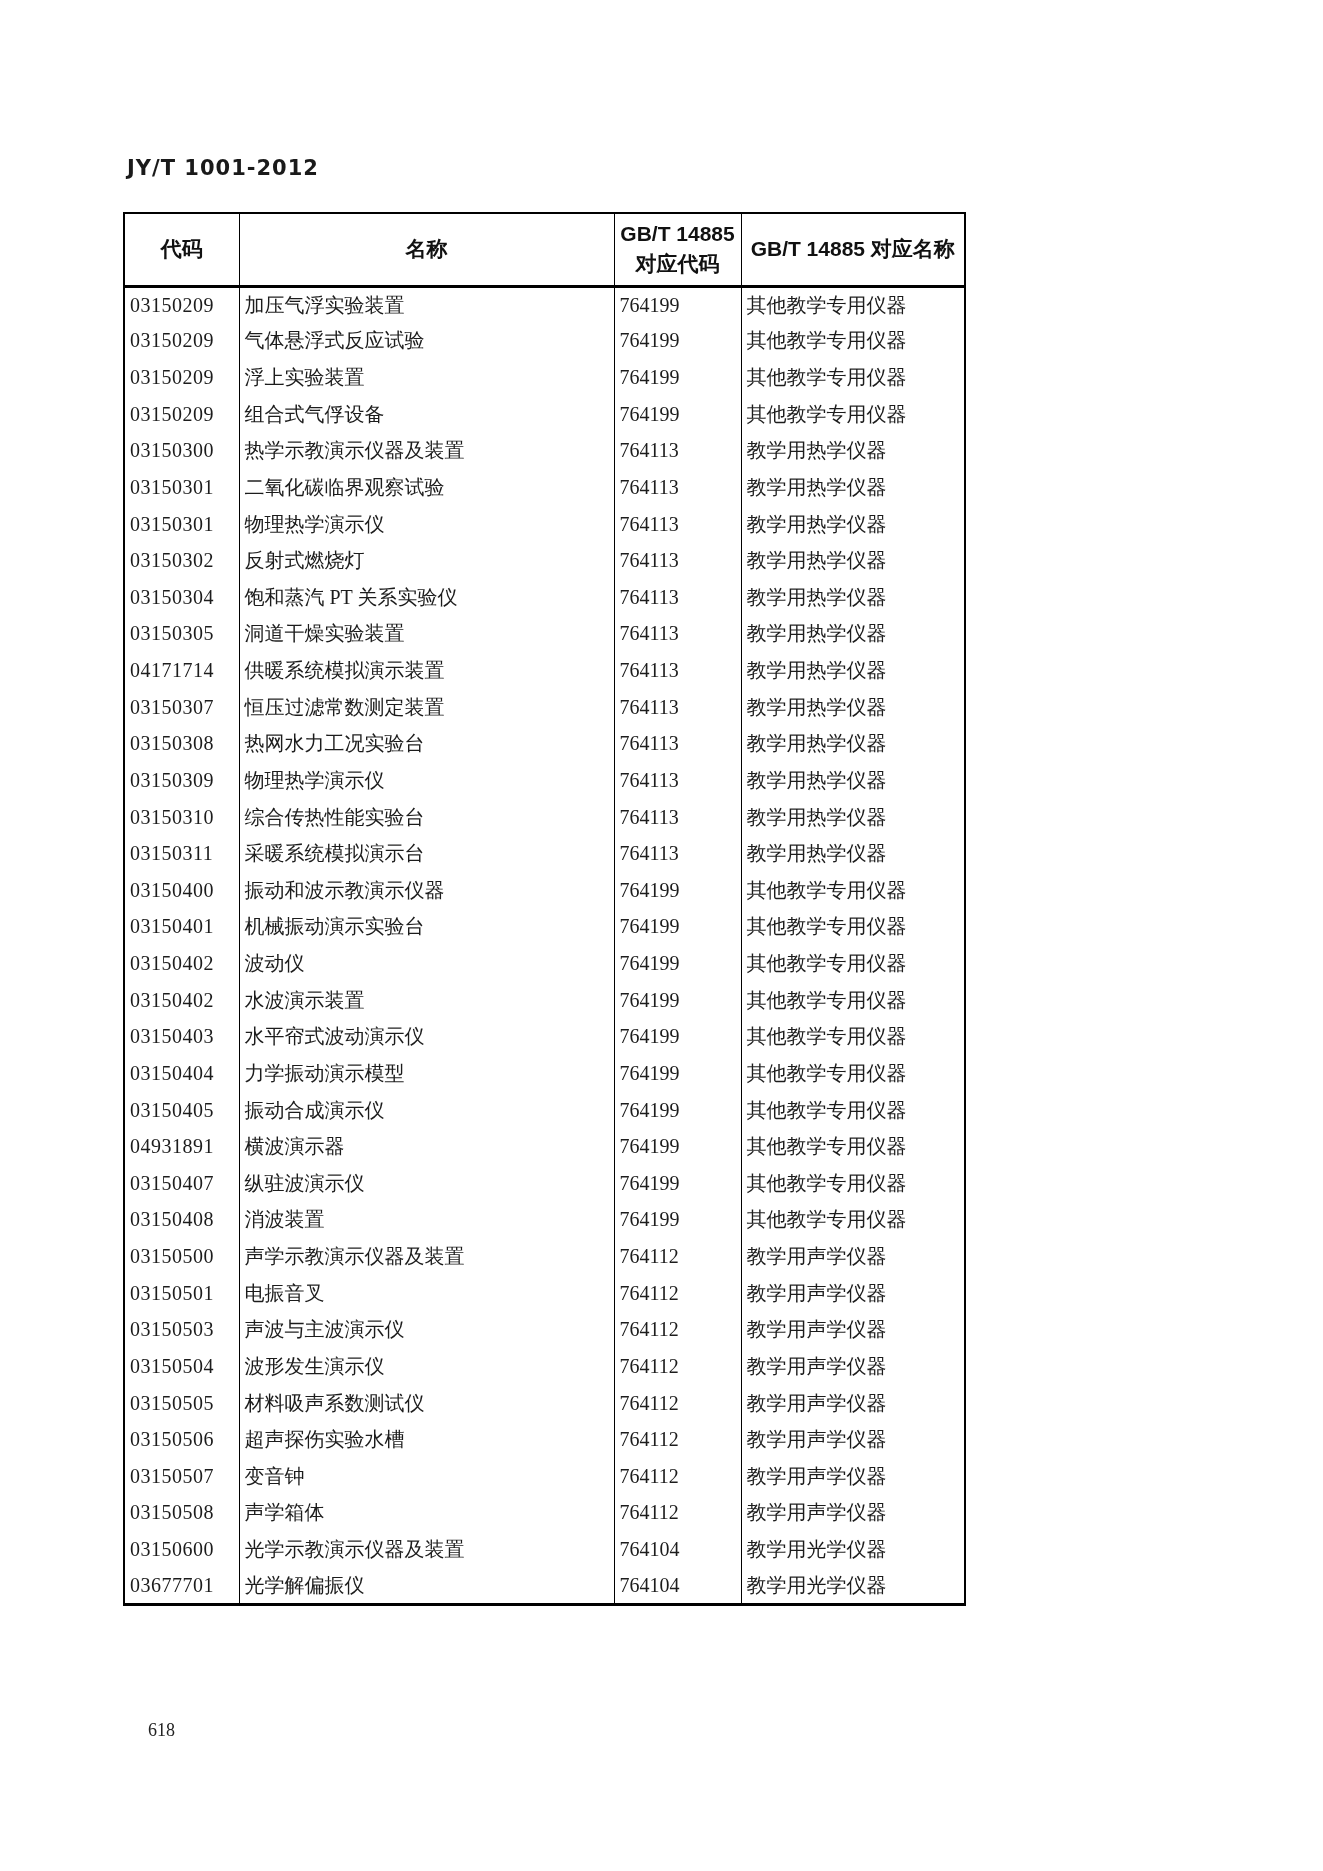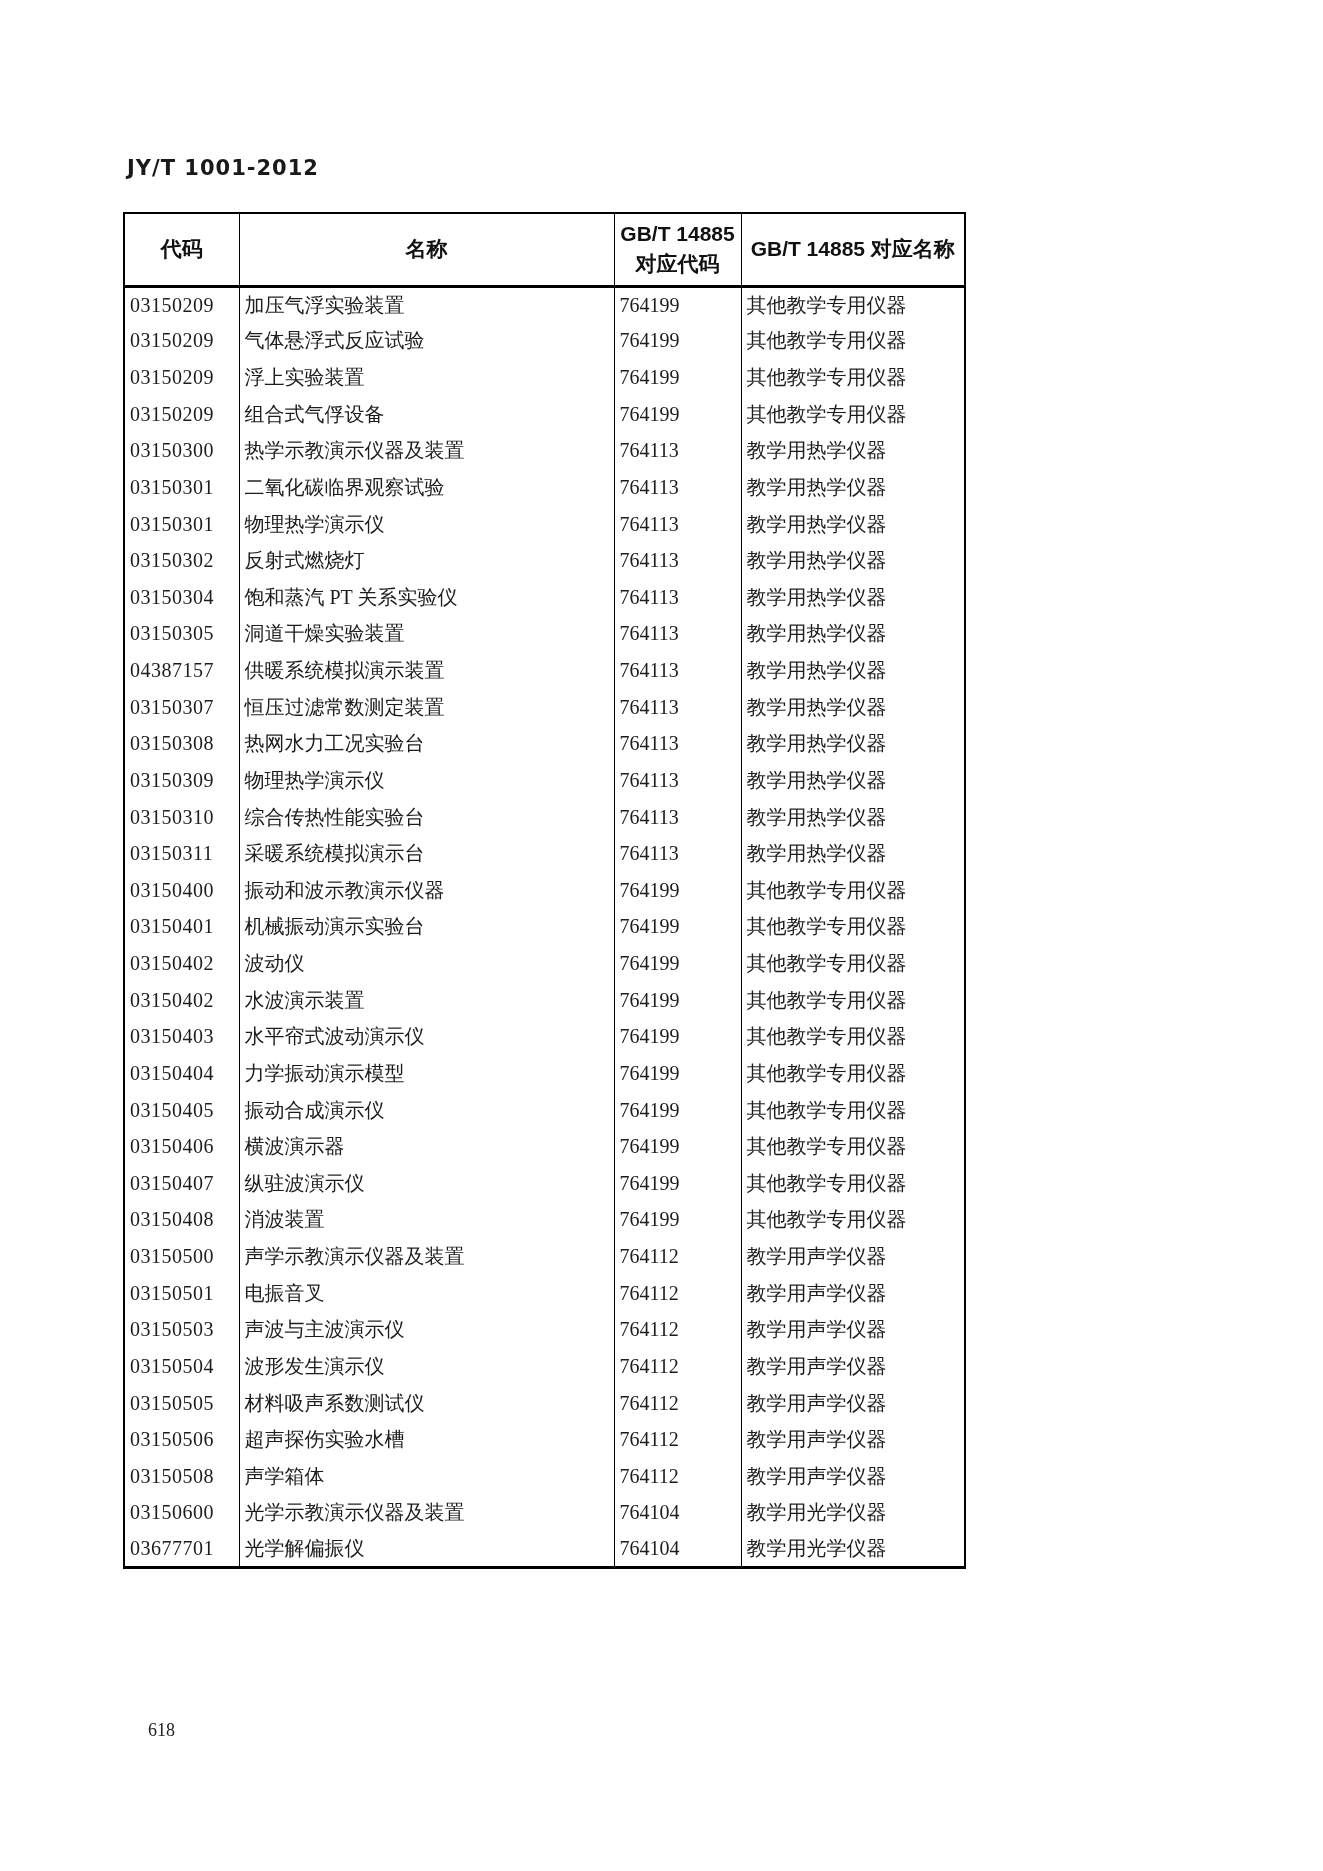--- a/index.html
+++ b/index.html
@@ -160,21 +160,21 @@
         </tr>
 
         <tr>
           <td class="cell-code">03150305</td>
           <td class="cell-name">洞道干燥实验装置</td>
           <td class="cell-gbcode">764113</td>
           <td class="cell-gbname">教学用热学仪器</td>
         </tr>
 
         <tr>
-          <td class="cell-code">04387157</td>
+          <td class="cell-code">04171714</td>
           <td class="cell-name">供暖系统模拟演示装置</td>
           <td class="cell-gbcode">764113</td>
           <td class="cell-gbname">教学用热学仪器</td>
         </tr>
 
         <tr>
           <td class="cell-code">03150307</td>
           <td class="cell-name">恒压过滤常数测定装置</td>
           <td class="cell-gbcode">764113</td>
           <td class="cell-gbname">教学用热学仪器</td>
@@ -251,21 +251,21 @@
         </tr>
 
         <tr>
           <td class="cell-code">03150405</td>
           <td class="cell-name">振动合成演示仪</td>
           <td class="cell-gbcode">764199</td>
           <td class="cell-gbname">其他教学专用仪器</td>
         </tr>
 
         <tr>
-          <td class="cell-code">03150406</td>
+          <td class="cell-code">04931891</td>
           <td class="cell-name">横波演示器</td>
           <td class="cell-gbcode">764199</td>
           <td class="cell-gbname">其他教学专用仪器</td>
         </tr>
 
         <tr>
           <td class="cell-code">03150407</td>
           <td class="cell-name">纵驻波演示仪</td>
           <td class="cell-gbcode">764199</td>
           <td class="cell-gbname">其他教学专用仪器</td>
@@ -314,20 +314,26 @@
           <td class="cell-gbname">教学用声学仪器</td>
         </tr>
 
         <tr>
           <td class="cell-code">03150506</td>
           <td class="cell-name">超声探伤实验水槽</td>
           <td class="cell-gbcode">764112</td>
           <td class="cell-gbname">教学用声学仪器</td>
         </tr>
 
+        <tr>
+          <td class="cell-code">03150507</td>
+          <td class="cell-name">变音钟</td>
+          <td class="cell-gbcode">764112</td>
+          <td class="cell-gbname">教学用声学仪器</td>
+        </tr>
 
         <tr>
           <td class="cell-code">03150508</td>
           <td class="cell-name">声学箱体</td>
           <td class="cell-gbcode">764112</td>
           <td class="cell-gbname">教学用声学仪器</td>
         </tr>
 
         <tr>
           <td class="cell-code">03150600</td>

